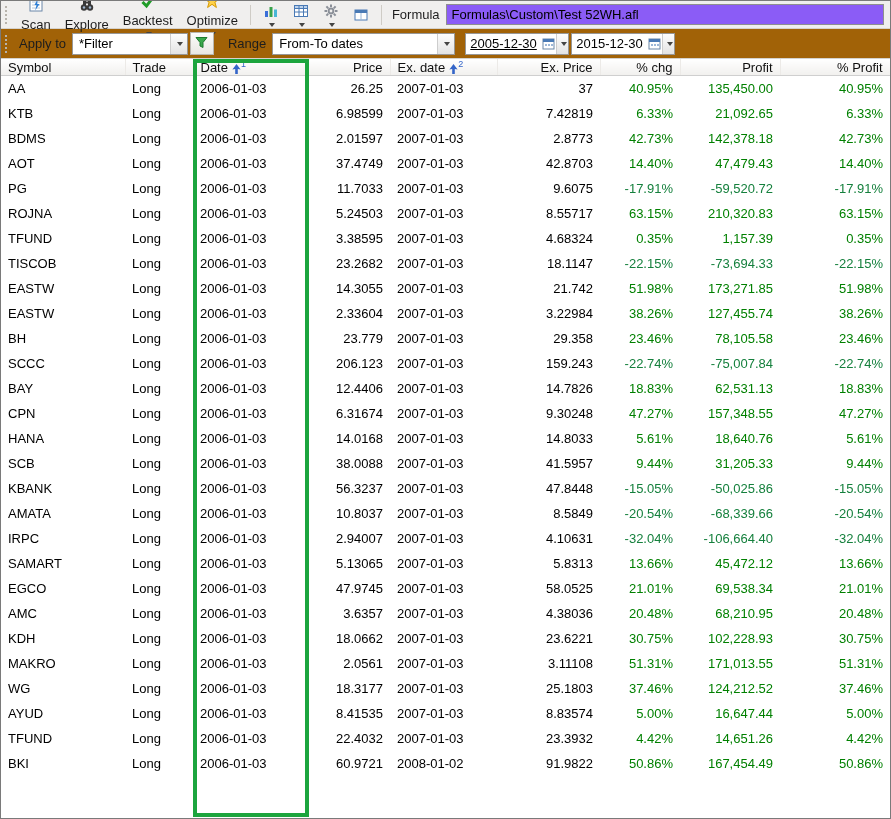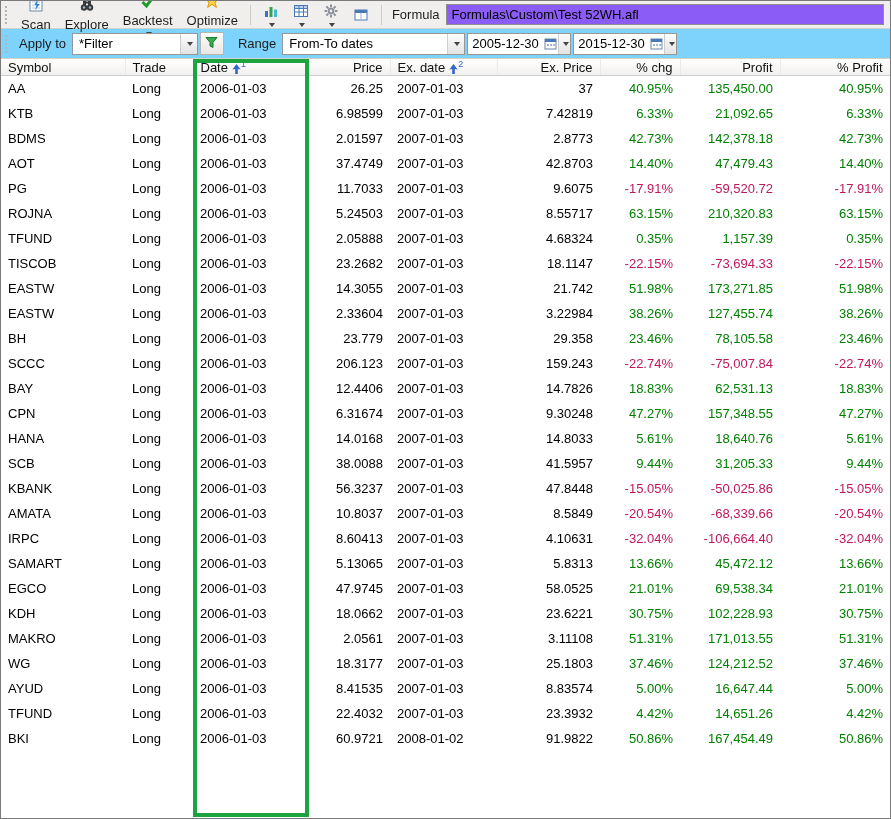--- a/index.html
+++ b/index.html
@@ -5,40 +5,40 @@
   * { margin:0; padding:0; box-sizing:border-box; }
   html,body { width:891px; height:819px; overflow:hidden; background:#fff;
               font-family:"Liberation Sans", sans-serif; }
   .app { position:relative; width:891px; height:819px; background:#fff;
          border:1px solid #7a7a7a; overflow:hidden; }
 
   
   .toolbar { display:flex; align-items:center; background:#f0efee;
              border-bottom:1px solid #d5d2cd; padding:0 3px; gap:2px; }
   .toolbar-main { height:28px; }
-  .toolbar-filter { height:30px; background:#7dd3fc; }
+  .toolbar-filter { height:30px; background:#a16207; }
   .grip { width:4px; height:18px; border-left:2px dotted #b7b3ac; margin:0 4px 0 1px; }
   .tb-btn { display:flex; align-items:center; gap:4px; padding:2px 5px;
             background:transparent; border:1px solid transparent; cursor:default;
             font-size:13px; color:#1d1d1d; font-family:inherit; white-space:nowrap;flex-direction:column; }
   .tb-btn .icon { display:flex; align-items:center; }
   .caret { width:0; height:0; border-left:3.5px solid transparent;
            border-right:3.5px solid transparent; border-top:4px solid #444; margin-left:2px; }
   .sep { width:1px; height:20px; background:#cfccc6; margin:0 4px; }
   .tb-label { font-size:13px; color:#1d1d1d; margin:16px 4px; white-space:nowrap; }
   .formula-input { flex:1; height:21px; border:1px solid #8f8f8f; font-size:13px;
                    padding:0 5px; margin-right:3px; font-family:inherit; color:#000; background:#8b5cf6; }
 
   .combo { display:flex; align-items:center; height:22px; background:#fff;
            border:1px solid #979797; font-size:13px; color:#000; }
   .combo-text { flex:1; padding:0 6px; white-space:nowrap; overflow:hidden; }
   .combo-caret { width:17px; align-self:stretch; display:flex; align-items:center;
                  justify-content:center; border-left:1px solid #cdcdcd;
                  background:linear-gradient(#fdfdfd,#e3e3e3); }
-  .w-filter { width:126px; }
+  .w-filter { width:116px; }
   .w-range  { width:183px; }
   .datefield { display:flex; align-items:center; height:22px; background:#fff;
                border:1px solid #979797; font-size:13px; width:104px; }
   .datefield .date-text { flex:1; padding:0 4px; white-space:nowrap; }
   .datefield .cal { display:flex; align-items:center; padding:0 1px; }
   .datefield .combo-caret { width:15px; }
   .sq-btn { width:24px; height:23px; display:flex; align-items:center; justify-content:center;
             border:1px solid #b9b6b0; background:linear-gradient(#fcfcfb,#e9e7e3); }
 
   
@@ -46,21 +46,21 @@
   table { border-collapse:collapse; table-layout:fixed; width:889px; background:#fff; }
   col.c1{width:124px} col.c2{width:68px} col.c3{width:115px} col.c4{width:82px}
   col.c5{width:107px} col.c6{width:103px} col.c7{width:80px} col.c8{width:100px} col.c9{width:110px}
   thead th { height:16px; background:linear-gradient(#ffffff,#f1f0ee);
              border-bottom:1px solid #cfcfcf; border-right:1px solid #eceae7;
              font-weight:normal; font-size:13px; color:#101010; padding:0 7px;
              white-space:nowrap; overflow:hidden; }
   tbody td { height:25px; font-size:13px; color:#000; padding:0 7px;
              white-space:nowrap; overflow:hidden; }
   .col-left { text-align:left; } .col-right { text-align:right; }
-  td.pos { color:#008000; } td.neg { color:#be185d; }
+  td.pos { color:#008000; } td.neg { color:#15803d; }
   .sort-ind { margin-left:4px; white-space:nowrap; }
   .sort-ind sup { color:#3465c8; font-size:9px; }
 
   
   .date-highlight { position:absolute; left:192px; top:58px; width:116px; height:758px;
                     border:4px solid #1ca53e; pointer-events:none; z-index:5; background:transparent; }
 </style>
 </head>
 <body>
 
@@ -201,21 +201,21 @@
 
     <span class="tb-label" style="margin-left:12px;">Range</span>
 
     <div class="combo w-range">
       <span class="combo-text">From-To dates</span>
       <span class="combo-caret">
           <span class="caret"></span>
         </span>
     </div>
 
-    <div class="datefield" style="margin-left:0;">
+    <div class="datefield" style="margin-left:8px;text-decoration:underline;">
       <span class="date-text">2005-12-30</span>
       <span class="cal">
         <svg width="13" height="13">
             <rect x="1" y="2" width="11" height="10" fill="#fff" stroke="#6b87a8"></rect>
             <rect x="1" y="2" width="11" height="3" fill="#4a7ab5"></rect>
             <rect x="3" y="7" width="2" height="2" fill="#9db8d8"></rect>
             <rect x="6" y="7" width="2" height="2" fill="#9db8d8"></rect>
             <rect x="9" y="7" width="2" height="2" fill="#9db8d8"></rect>
           </svg>
       </span>
@@ -335,21 +335,21 @@
             <td class="col-left">2007-01-03</td>
             <td class="col-right">8.55717</td>
             <td class="col-right pos">63.15%</td>
             <td class="col-right pos">210,320.83</td>
             <td class="col-right pos">63.15%</td>
           </tr>
           <tr>
             <td class="col-left">TFUND</td>
             <td class="col-left">Long</td>
             <td class="col-left">2006-01-03</td>
-            <td class="col-right">2.05888</td>
+            <td class="col-right">3.38595</td>
             <td class="col-left">2007-01-03</td>
             <td class="col-right">4.68324</td>
             <td class="col-right pos">0.35%</td>
             <td class="col-right pos">1,157.39</td>
             <td class="col-right pos">0.35%</td>
           </tr>
           <tr>
             <td class="col-left">TISCOB</td>
             <td class="col-left">Long</td>
             <td class="col-left">2006-01-03</td>
@@ -467,21 +467,21 @@
             <td class="col-left">2007-01-03</td>
             <td class="col-right">8.5849</td>
             <td class="col-right neg">-20.54%</td>
             <td class="col-right neg">-68,339.66</td>
             <td class="col-right neg">-20.54%</td>
           </tr>
           <tr>
             <td class="col-left">IRPC</td>
             <td class="col-left">Long</td>
             <td class="col-left">2006-01-03</td>
-            <td class="col-right">8.60413</td>
+            <td class="col-right">2.94007</td>
             <td class="col-left">2007-01-03</td>
             <td class="col-right">4.10631</td>
             <td class="col-right neg">-32.04%</td>
             <td class="col-right neg">-106,664.40</td>
             <td class="col-right neg">-32.04%</td>
           </tr>
           <tr>
             <td class="col-left">SAMART</td>
             <td class="col-left">Long</td>
             <td class="col-left">2006-01-03</td>
@@ -495,20 +495,31 @@
           <tr>
             <td class="col-left">EGCO</td>
             <td class="col-left">Long</td>
             <td class="col-left">2006-01-03</td>
             <td class="col-right">47.9745</td>
             <td class="col-left">2007-01-03</td>
             <td class="col-right">58.0525</td>
             <td class="col-right pos">21.01%</td>
             <td class="col-right pos">69,538.34</td>
             <td class="col-right pos">21.01%</td>
+          </tr>
+          <tr>
+            <td class="col-left">AMC</td>
+            <td class="col-left">Long</td>
+            <td class="col-left">2006-01-03</td>
+            <td class="col-right">3.6357</td>
+            <td class="col-left">2007-01-03</td>
+            <td class="col-right">4.38036</td>
+            <td class="col-right pos">20.48%</td>
+            <td class="col-right pos">68,210.95</td>
+            <td class="col-right pos">20.48%</td>
           </tr>
           <tr>
             <td class="col-left">KDH</td>
             <td class="col-left">Long</td>
             <td class="col-left">2006-01-03</td>
             <td class="col-right">18.0662</td>
             <td class="col-left">2007-01-03</td>
             <td class="col-right">23.6221</td>
             <td class="col-right pos">30.75%</td>
             <td class="col-right pos">102,228.93</td>

